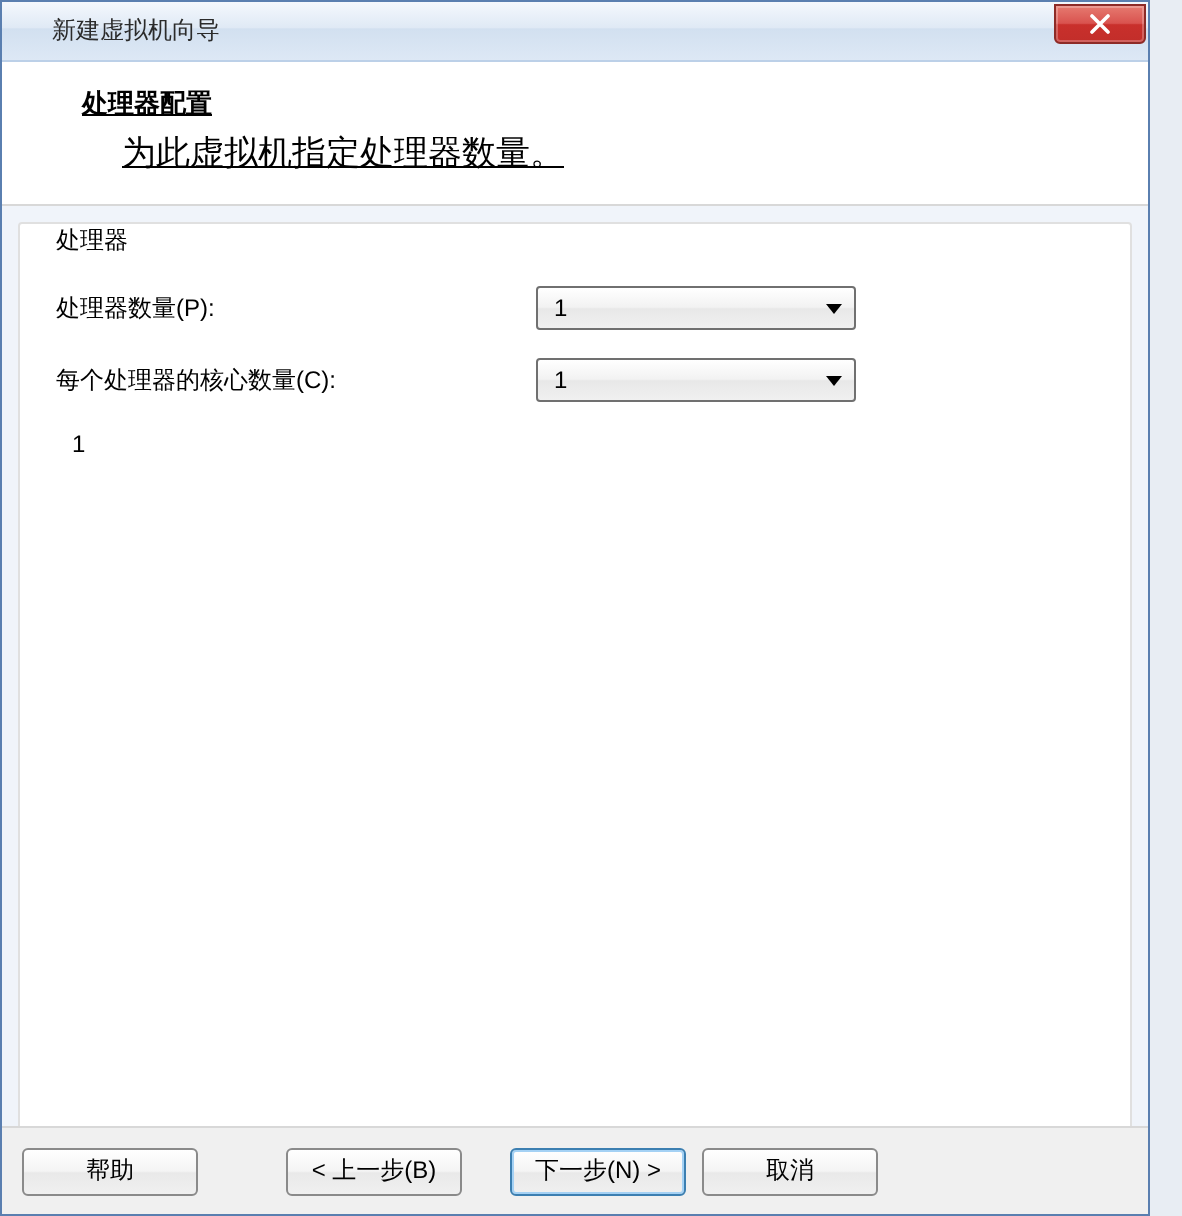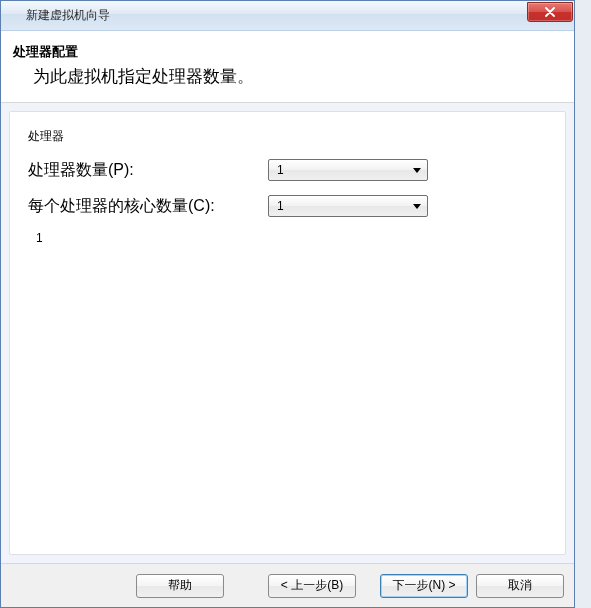--- a/index.html
+++ b/index.html
@@ -41,55 +41,56 @@
     border-bottom-right-radius: 3px;
     display: flex;
     align-items: center;
     justify-content: center;
     box-shadow: inset 0 0 0 1px rgba(255,255,255,0.25);
   }
   .close-btn svg { display:block; }
   .header-panel {
     background: #ffffff;
     border-bottom: 1px solid #d8d8d8;
-    padding: 12px 24px 14px 12px;
+    padding: 12px 24px 14px 40px;
+    text-decoration: underline;
   }
   .header-title {
     font-weight: bold;
     font-size: 13px;
     color: #000;
     margin-bottom: 4px;
   }
   .header-subtitle {
     color: #000;
     padding-left: 20px;
     font-size: 17px;
   }
   .body-panel {
     background: #ffffff;
     margin: 8px;
     margin-top: 8px;
-    height: 444px;
+    height: 495px;
     border: 1px solid #e0e0e0;
     border-radius: 2px;
-    padding: 16px 18px;
+    padding: 0 18px;
   }
   .group-label {
     font-size: 12px;
     color: #000;
     margin-bottom: 14px;
   }
   .form-row {
     display: flex;
     align-items: center;
     margin-bottom: 14px;
   }
   .form-label {
     width: 240px;
-    font-size: 16px;
+    font-size: 12px;
     color: #000;
   }
   .dropdown {
     width: 160px;
     height: 22px;
     border: 1px solid #707070;
     border-radius: 2px;
     background: linear-gradient(to bottom, #ffffff 0%, #f2f2f2 48%, #e8e8e8 52%, #f0f0f0 100%);
     display: flex;
     align-items: center;
@@ -110,21 +111,21 @@
     padding-left: 8px;
   }
   .footer {
     position: absolute;
     bottom: 0; left: 0; right: 0;
     height: 44px;
     background: #f0f0f0;
     border-top: 1px solid #d8d8d8;
     display: flex;
     align-items: center;
-    justify-content: flex-end;
+    justify-content: flex-start;
     padding: 0 10px;
   }
   .footer-right { display: flex; gap: 8px; padding-left: 44px; }
   .btn {
     min-width: 88px;
     height: 24px;
     border: 1px solid #8a8a8a;
     border-radius: 3px;
     background: linear-gradient(to bottom, #ffffff 0%, #f4f4f4 48%, #e9e9e9 52%, #f0f0f0 100%);
     font-size: 12px;

